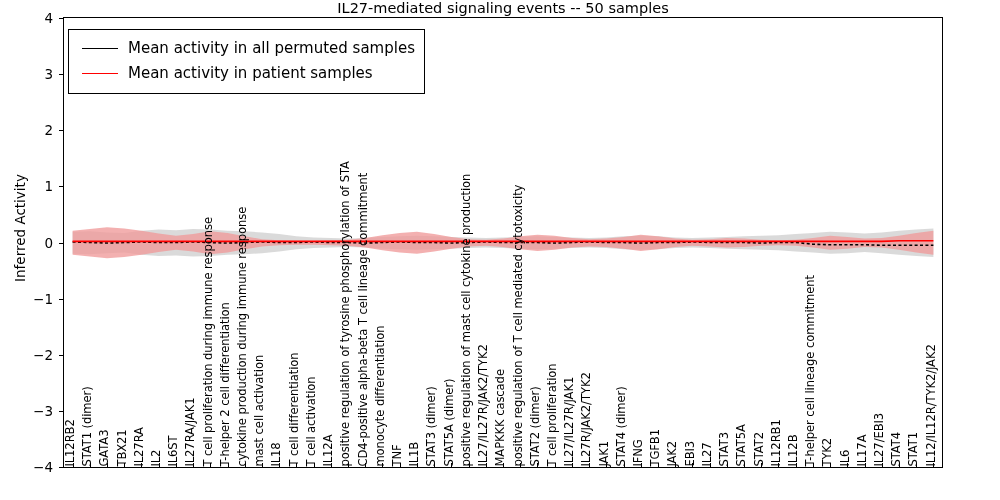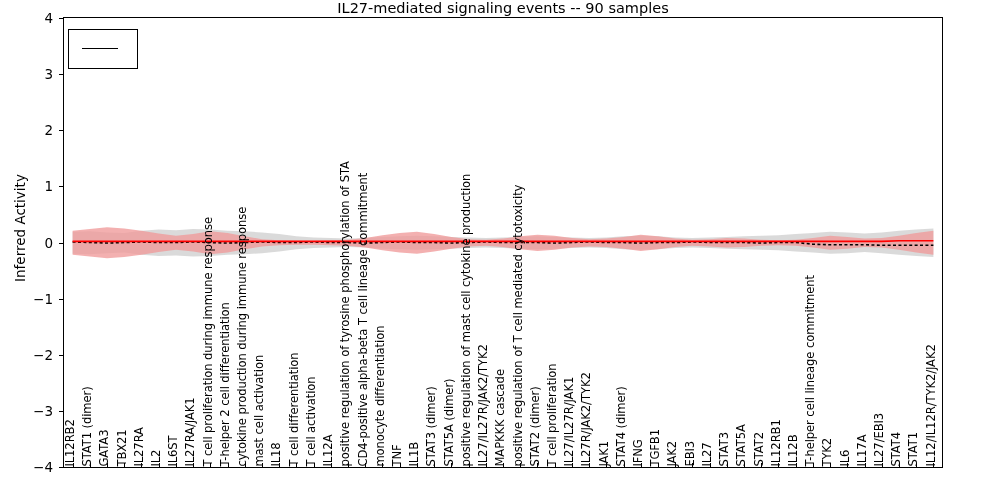--- a/index.html
+++ b/index.html
@@ -138,21 +138,21 @@
     font-size: 15px;
     line-height: 15px;
     white-space: nowrap;
   }
 </style>
 </head>
 <body>
 
 <div id="figure">
 
-  <div id="chart-title">IL27-mediated signaling events -- 90 samples</div>
+  <div id="chart-title">IL27-mediated signaling events -- 50 samples</div>
 
   <div id="y-axis-label">Inferred Activity</div>
   <div id="ytick-layer">
       <div class="ytick-label" style="top: 467px; left: 5px;">−4</div>
       <div class="ytick-mark" style="top: 467px;"></div>
       <div class="ytick-label" style="top: 410.875px; left: 5px;">−3</div>
       <div class="ytick-mark" style="top: 410.875px;"></div>
       <div class="ytick-label" style="top: 354.75px; left: 5px;">−2</div>
       <div class="ytick-mark" style="top: 354.75px;"></div>
       <div class="ytick-label" style="top: 298.625px; left: 5px;">−1</div>
@@ -279,16 +279,21 @@
       <div class="xtick-label" style="left: 903.261px; bottom: 33px;">STAT4</div>
       <div class="xtick" style="left: 916.176px; top: 463px; border-left: 1.1px solid rgb(0, 0, 0); height: 4px;"></div>
       <div class="xtick-label" style="left: 920.476px; bottom: 33px;">STAT1</div>
       <div class="xtick" style="left: 933.392px; top: 463px; border-left: 1.1px solid rgb(0, 0, 0); height: 4px;"></div>
       <div class="xtick-label" style="left: 937.692px; bottom: 33px;">IL12/IL12R/TYK2/JAK2</div>
     </div>
 
   <div id="legend">
     <div class="legend-row">
       <span class="legend-swatch black"></span>
+      <span class="legend-text">Mean activity in all permuted samples</span>
+    </div>
+    <div class="legend-row">
+      <span class="legend-swatch red"></span>
+      <span class="legend-text">Mean activity in patient samples</span>
     </div>
   </div>
 
 </div>
 
 </body></html>

